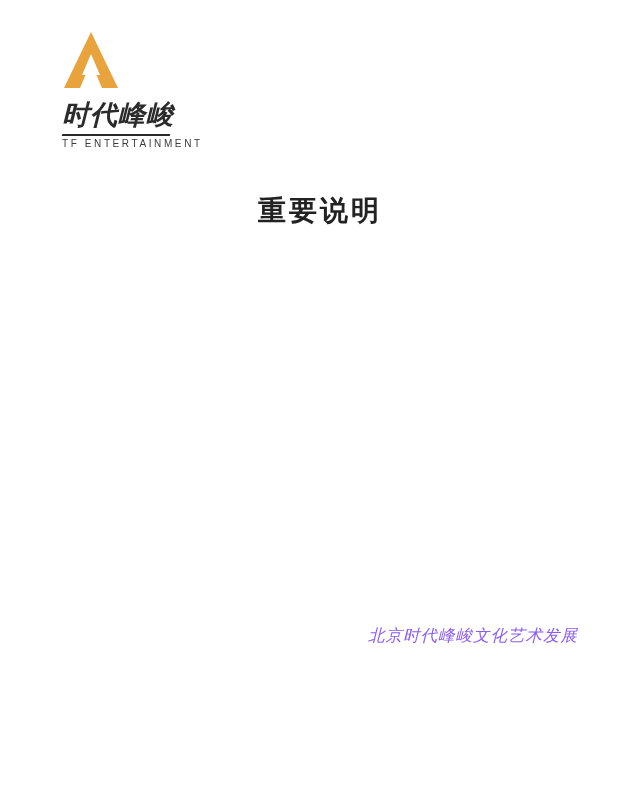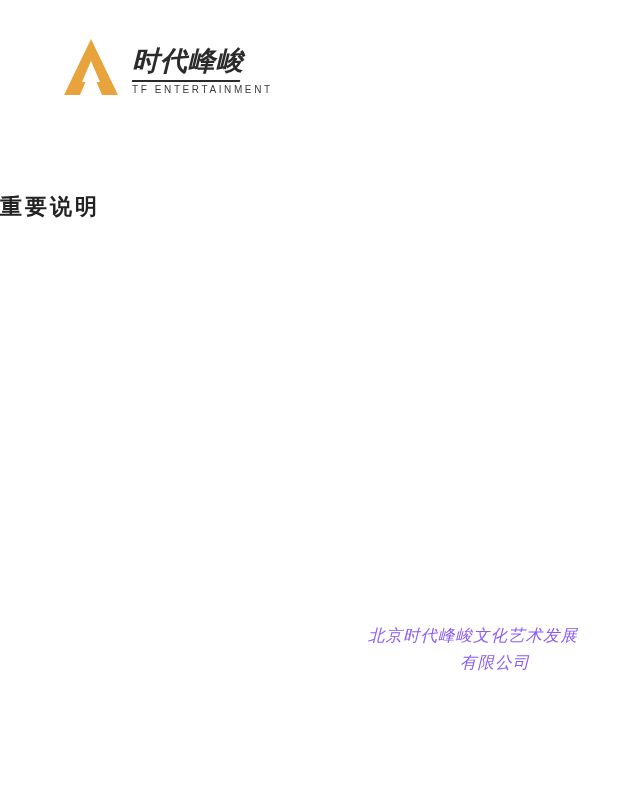--- a/index.html
+++ b/index.html
@@ -20,24 +20,25 @@
     width: 640px;
     height: 810px;
     background: #ffffff;
     box-sizing: border-box;
   }
 
   
   .logo-block {
     position: absolute;
     left: 62px;
-    top: 37px;
+    top: 30px;
     display: flex;
-    align-items: flex-end;
+    align-items: flex-start;
     gap: 12px;
+    flex-direction: column;
   }
   .logo-mark {
     width: 58px;
     height: 60px;
     position: relative;
     flex: none;
   }
   .logo-mark svg {
     display: block;
   }
@@ -70,22 +71,23 @@
     margin-top: 2px;
     white-space: nowrap;
   }
 
   
   .doc-title {
     position: absolute;
     left: 0;
     right: 0;
     top: 192px;
+    text-align: center;
     font-family: "Liberation Sans", sans-serif;
-    font-size: 22px;
+    font-size: 28px;
     font-weight: bold;
     letter-spacing: 3px;
     color: #222222;
   }
 
   .para {
     position: absolute;
     left: 96px;
     width: 448px;
     text-align: center;
@@ -134,16 +136,15 @@
       <div class="logo-en">TF ENTERTAINMENT</div>
     </div>
   </div>
 
   <div class="doc-title">重要说明</div>
 
 
 
   <div class="signature">
     <span>北京时代峰峻文化艺术发展</span>
-    <span class="sig-line-2">有限公司</span>
   </div>
 
 </div>
 
 </body></html>

